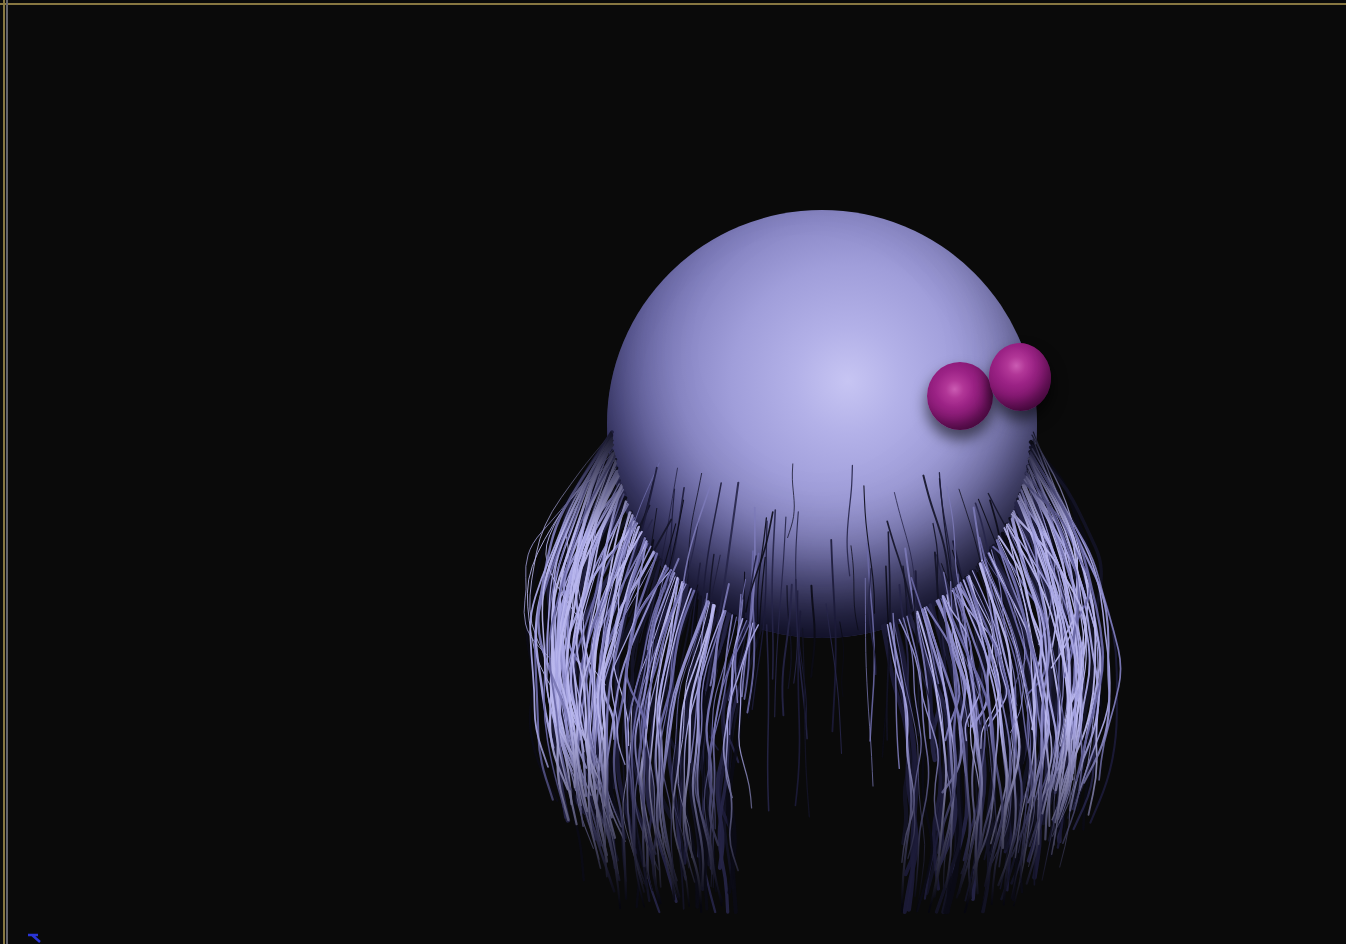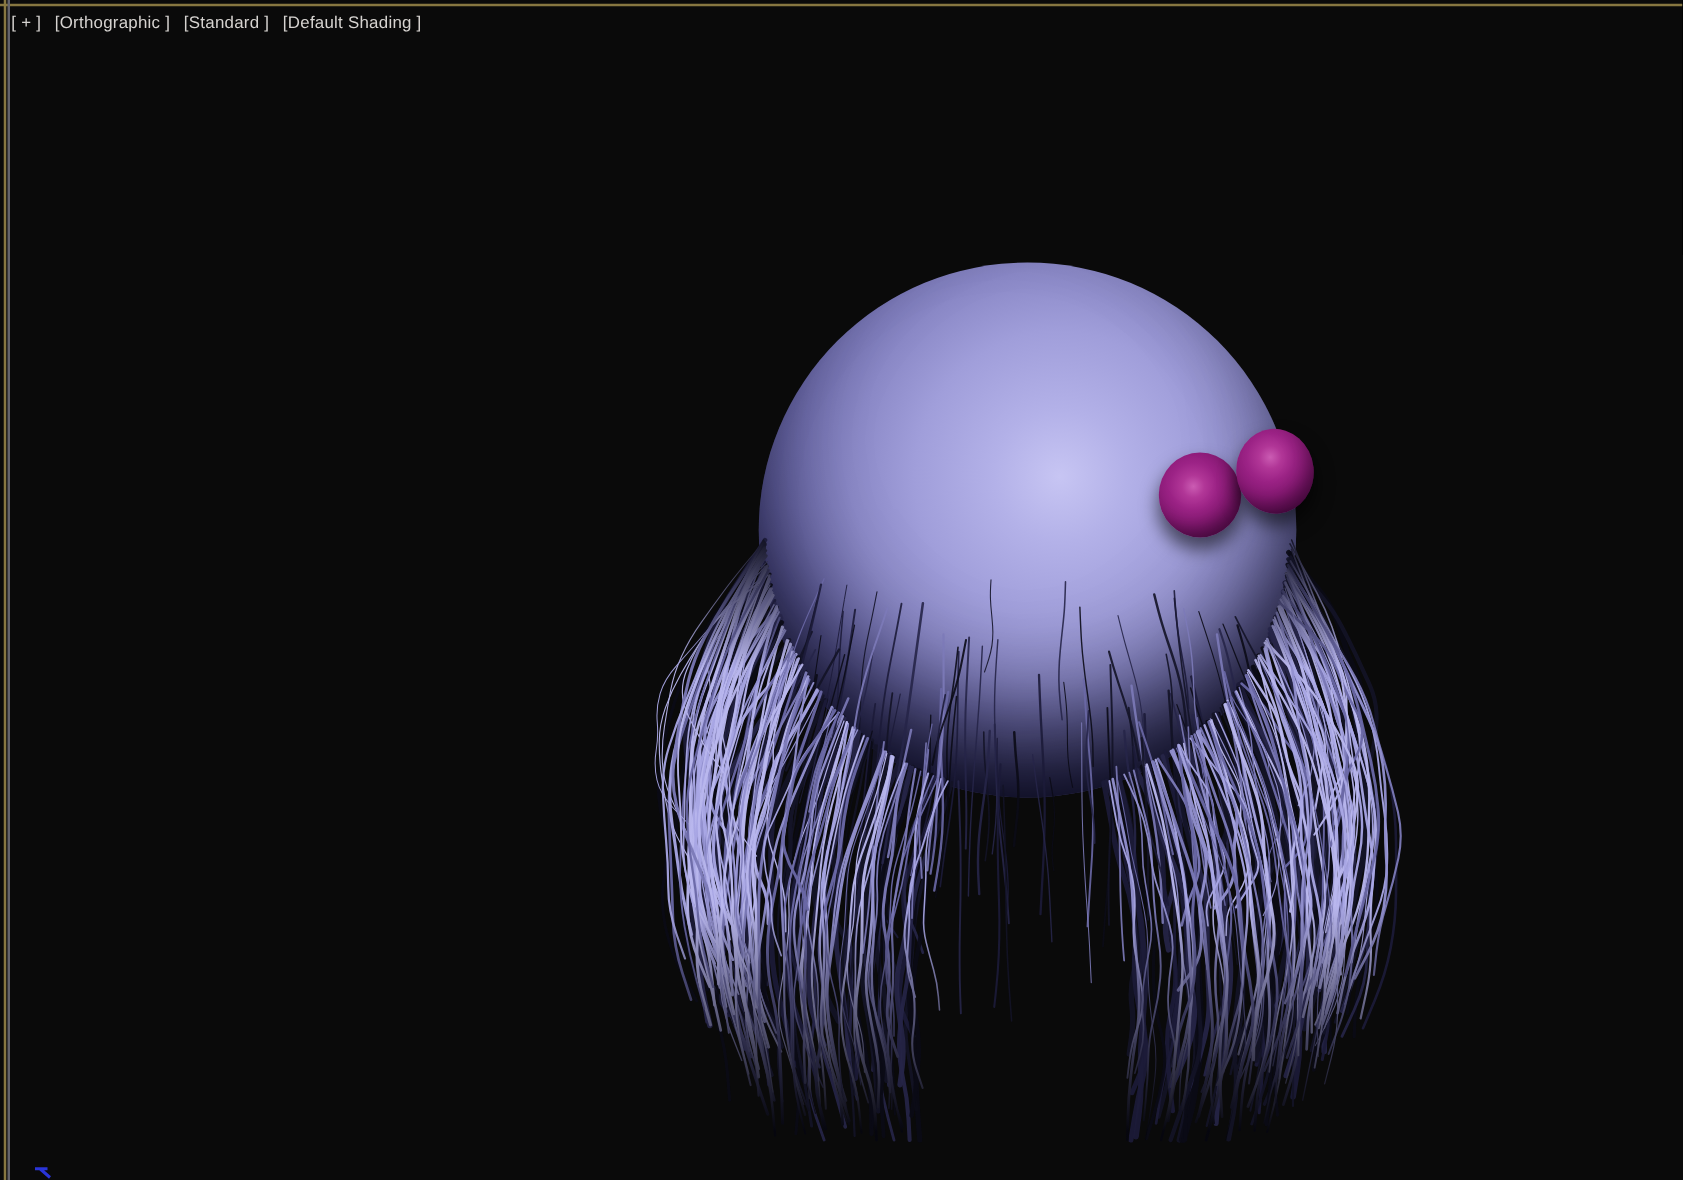--- a/index.html
+++ b/index.html
@@ -18,26 +18,20 @@
   #axis{position:absolute;pointer-events:none;}
 </style>
 </head>
 <body>
 
 <div class="viewport" style="background: rgb(10, 10, 10);">
   <div class="bline b-top" style="background: rgb(135, 119, 65);"></div>
   <div class="bline b-left" style="background: rgb(135, 119, 65);"></div>
   <div class="bline b-left2" style="background: rgb(99, 99, 107);"></div>
 
-  <div class="vp-label" style="color: rgb(214, 211, 208);">
-    <span>[ + ]</span>
-    <span>[Orthographic ]</span>
-    <span>[Standard ]</span>
-    <span>[Default Shading ]</span>
-  </div>
 
   <div id="sphere" class="obj" style="left: 607px; top: 210px; width: 430px; height: 428px; background: radial-gradient(circle at 56% 40%, rgb(199, 197, 243) 0%, rgb(179, 177, 232) 15%, rgb(160, 158, 218) 33%, rgb(139, 137, 199) 47%, rgb(112, 110, 174) 60%, rgb(85, 83, 147) 71%, rgb(59, 57, 116) 81%, rgb(36, 34, 86) 90%, rgb(20, 19, 47) 96%, rgb(13, 12, 31) 100%);"></div>
 
   <svg id="hair" width="1346" height="944" viewBox="0 0 1346 944">
       <defs>
         <linearGradient id="hg0" gradientUnits="userSpaceOnUse" x1="0" y1="430" x2="0" y2="905">
           <stop offset="0" stop-color="#111122"></stop>
           <stop offset="0.22" stop-color="#b9b7ee"></stop>
           <stop offset="0.62" stop-color="#b9b7ee"></stop>
           <stop offset="1" stop-color="#06060e"></stop>

